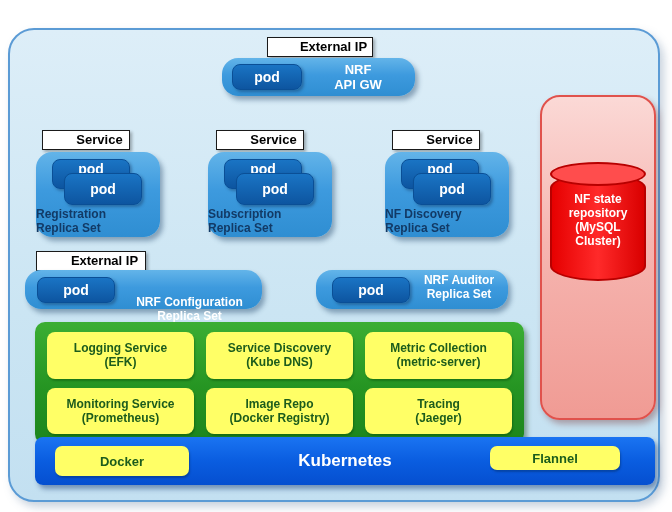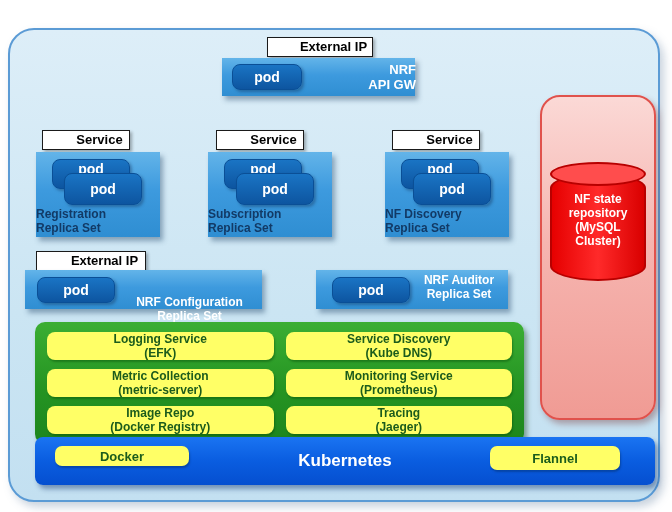--- a/index.html
+++ b/index.html
@@ -5,37 +5,37 @@
   html,body{margin:0;padding:0;background:#ffffff;}
   body{font-family:"Liberation Sans", sans-serif;}
   .stage{position:relative;width:672px;height:512px;background:#ffffff;overflow:hidden;}
   .canvas{position:absolute;left:8px;top:28px;width:652px;height:474px;box-sizing:border-box;
     border:2px solid #5b9bd5;border-radius:26px;
     background:linear-gradient(180deg,#ddeef8 0%,#cbe5f3 60%,#c3e0f1 100%);
     box-shadow:4px 5px 8px rgba(100,130,160,.35);}
   .tag{position:absolute;height:20px;box-sizing:border-box;background:#ffffff;border:1px solid #1a1a1a;
     font-weight:bold;font-size:13px;color:#000;text-align:center;line-height:18px;
     box-shadow:2px 2px 3px rgba(0,0,0,.3);padding-left:27px;}
-  .bluebox{position:absolute;border-radius:0;
+  .bluebox{position:absolute;border-radius:16px;
     background:linear-gradient(180deg,#63b4e9 0%,#3d9ade 45%,#2f8ed2 100%);
     box-shadow:3px 4px 5px rgba(40,75,110,.45);text-decoration:underline;}
   .pod{position:absolute;border-radius:8px;box-sizing:border-box;
     background:linear-gradient(180deg,#1a74c4 0%,#0d55a0 100%);
     border:1px solid #0a4f96;color:#fff;font-weight:bold;font-size:14px;
     display:flex;justify-content:center;box-shadow:2px 2px 3px rgba(20,50,90,.4);}
   .pod.front{align-items:center;}
   .pod.back{align-items:flex-start;padding-top:1px;}
   .rs-name{position:absolute;left:0;right:0;top:55px;text-align:left;font-weight:bold;
     font-size:12px;line-height:14px;color:#123a66;white-space:pre-line;}
   .wname{position:absolute;text-align:center;color:#ffffff;font-weight:bold;font-size:12px;
     line-height:14px;white-space:pre-line;}
   .green{position:absolute;left:35px;top:322px;width:489px;height:122px;box-sizing:border-box;
     border-radius:10px;background:linear-gradient(180deg,#3bae33 0%,#259422 55%,#1d851d 100%);
     box-shadow:3px 4px 5px rgba(30,70,30,.45);
-    display:grid;grid-template-columns:repeat(2,1fr);gap:9px 12px;padding:10px 12px;}
+    display:grid;grid-template-columns:repeat(3,1fr);gap:9px 12px;padding:10px 12px;}
   .ycell{background:#ffff66;border-radius:8px;display:flex;align-items:center;justify-content:center;
     text-align:center;font-weight:bold;font-size:12px;line-height:14px;color:#1c5c1c;
     white-space:pre-line;box-shadow:1px 2px 2px rgba(0,60,0,.35);}
   .platform-bar{position:absolute;left:35px;top:437px;width:620px;height:48px;border-radius:8px;
     background:linear-gradient(180deg,#1a74f2 0%,#0a5de0 50%,#054fd0 100%);
     box-shadow:3px 4px 5px rgba(20,50,110,.45);}
   .kube-label{position:absolute;left:0;right:0;top:0;bottom:0;display:flex;align-items:center;
     justify-content:center;color:#ffffff;font-weight:bold;font-size:17px;}
   .ybtn{position:absolute;background:#ffff66;border-radius:7px;display:flex;align-items:center;
     justify-content:center;font-weight:bold;font-size:13px;color:#1c5c1c;
@@ -57,21 +57,21 @@
 <body>
 
 <div class="stage">
 
   <div class="canvas"></div>
 
   <div class="tag" style="left:267px;top:37px;width:106px;">External IP</div>
 
   <div class="bluebox" style="left:222px;top:58px;width:193px;height:38px;">
     <div class="pod front" style="left:10px;top:6px;width:70px;height:26px;">pod</div>
-    <div class="wname" style="left:102px;top:4px;width:92px;font-size:13px;line-height:15px;text-align:right;">NRF
+    <div class="wname" style="left:90px;top:4px;width:92px;font-size:13px;line-height:15px;">NRF
 API GW</div>
   </div>
 
   <div class="tag" style="left:42px;top:130px;width:88px;">Service IP</div>
   <div class="tag" style="left:216px;top:130px;width:88px;">Service IP</div>
   <div class="tag" style="left:392px;top:130px;width:88px;">Service IP</div>
 
   <div class="bluebox" style="left:36px;top:152px;width:124px;height:85px;">
     <div class="pod back" style="left:16px;top:7px;width:78px;height:30px;">pod</div>
     <div class="pod front" style="left:28px;top:21px;width:78px;height:32px;">pod</div>
@@ -127,17 +127,17 @@
     <div class="ycell">Monitoring Service
 (Prometheus)</div>
     <div class="ycell">Image Repo
 (Docker Registry)</div>
     <div class="ycell">Tracing
 (Jaeger)</div>
   </div>
 
   <div class="platform-bar">
     <div class="kube-label">Kubernetes</div>
-    <div class="ybtn" style="left:20px;top:9px;width:134px;height:20px;">Docker</div>
+    <div class="ybtn" style="left:20px;top:9px;width:134px;height:30px;">Docker</div>
     <div class="ybtn" style="left:455px;top:9px;width:130px;height:24px;">Flannel</div>
   </div>
 
 </div>
 
 </body></html>

